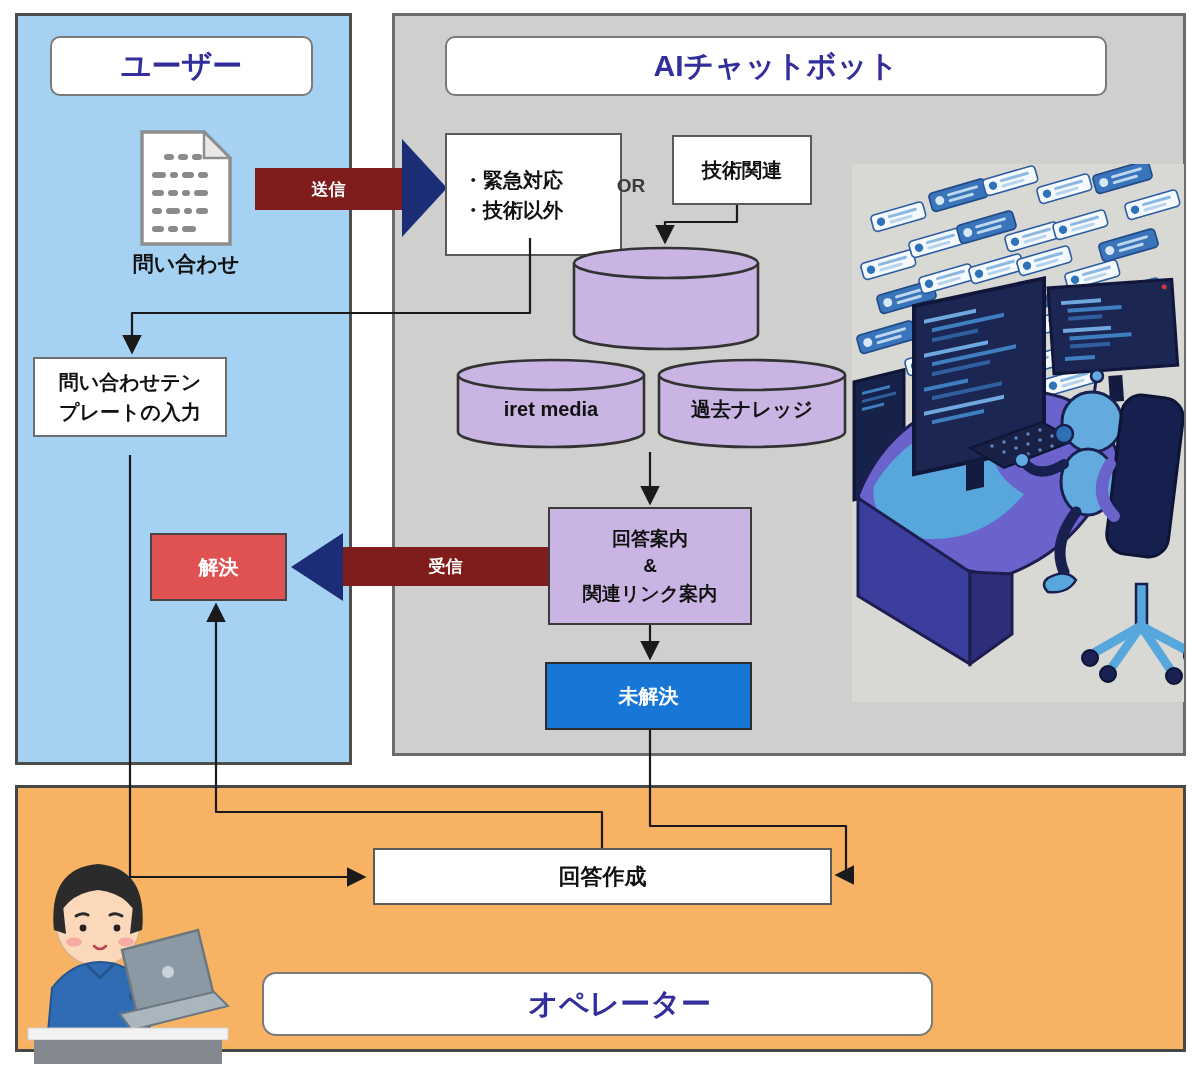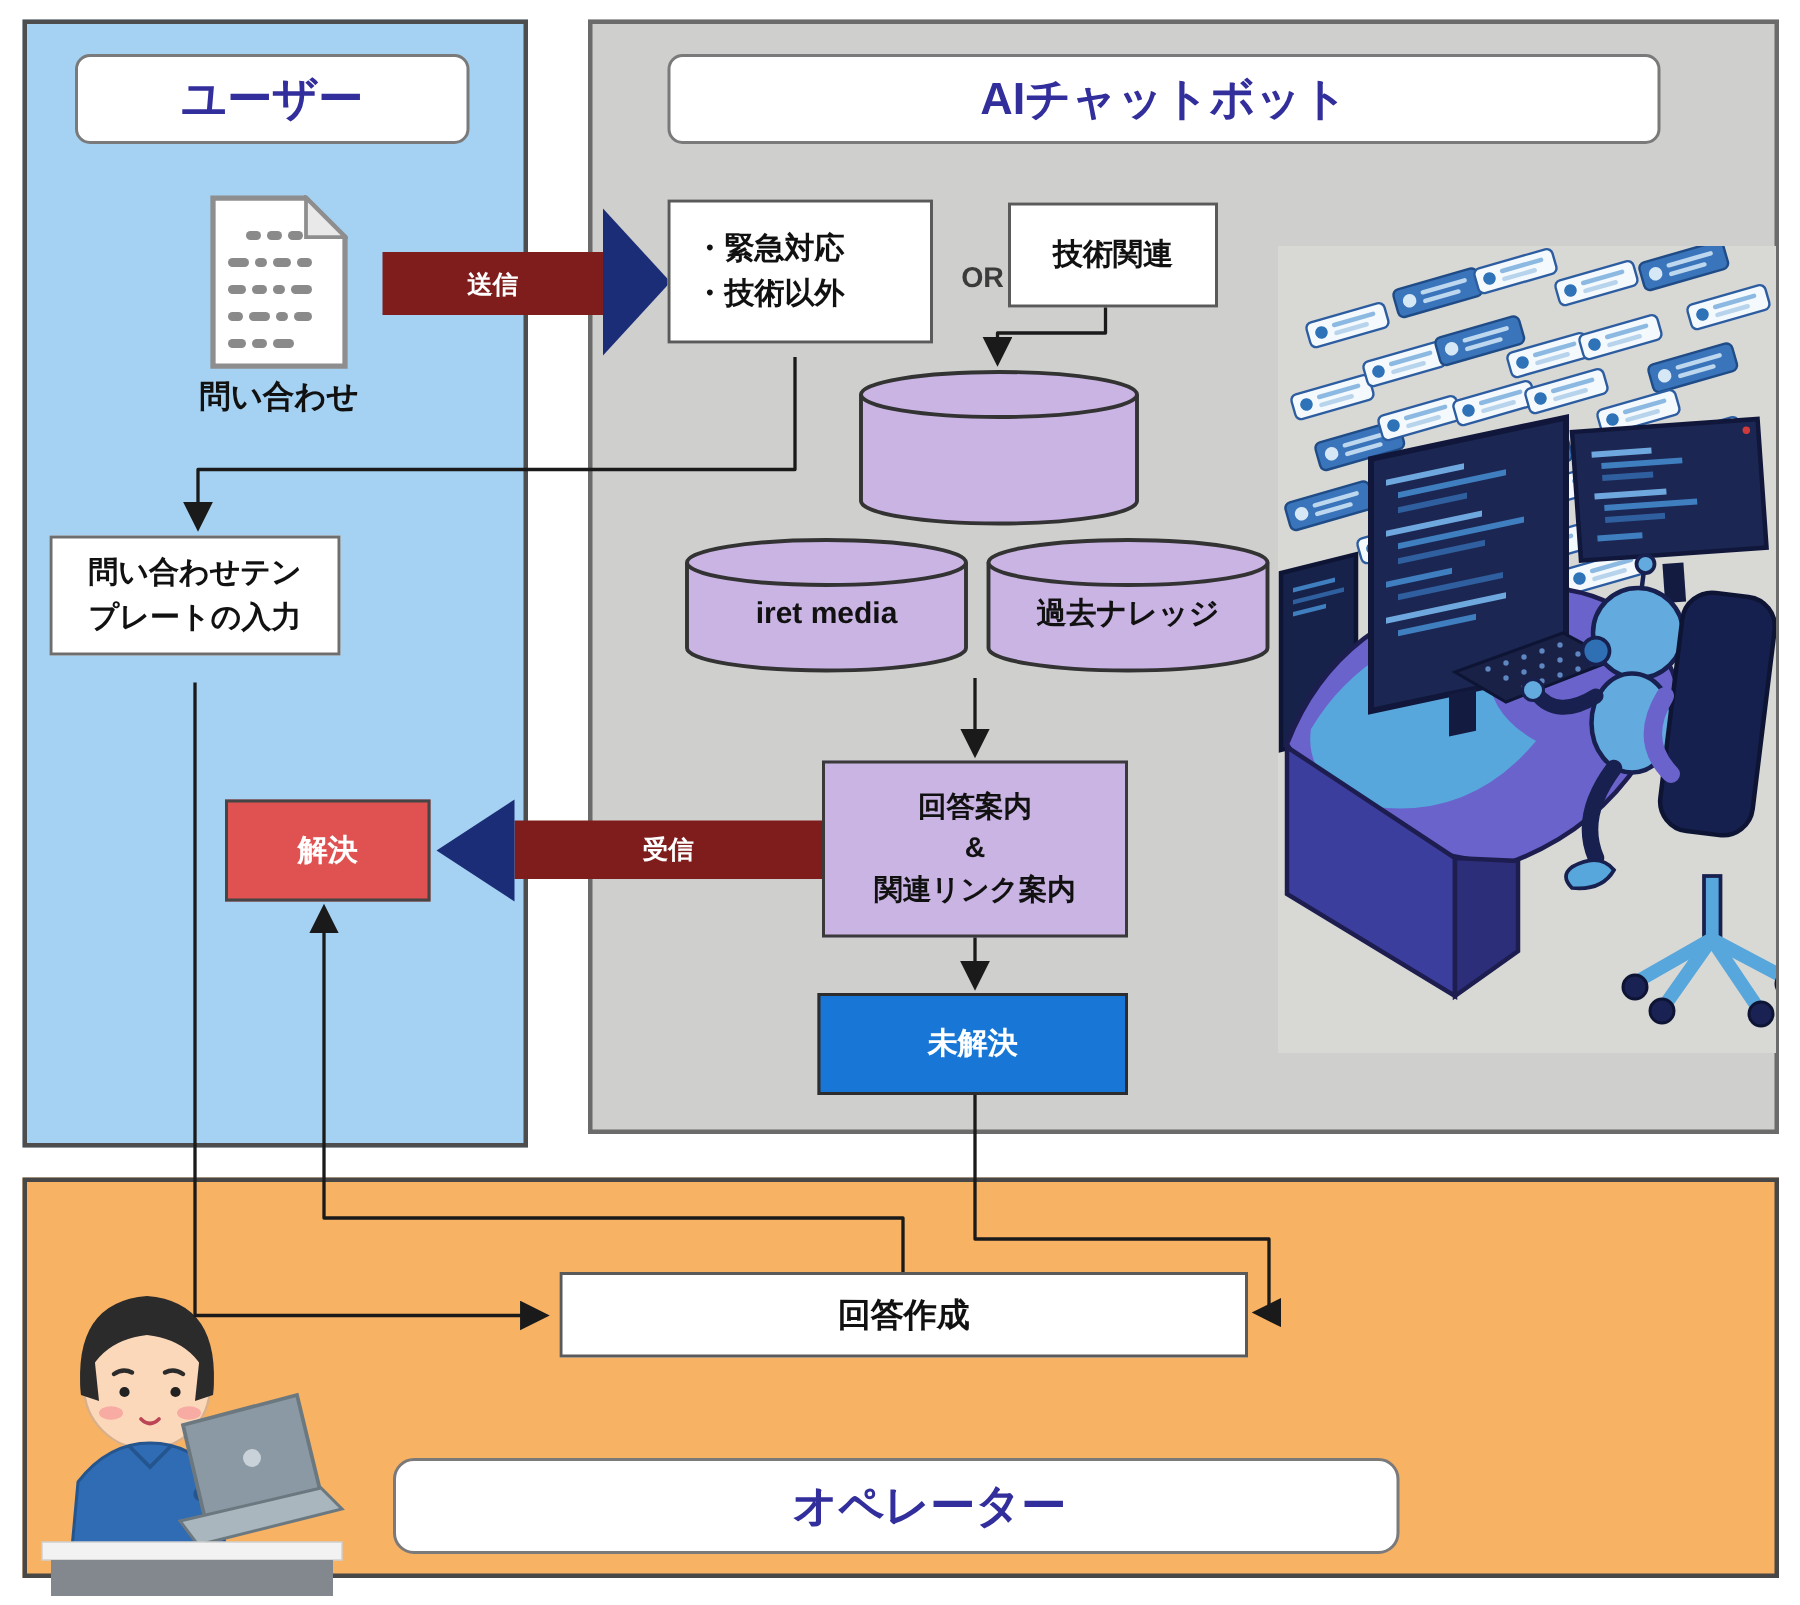--- a/index.html
+++ b/index.html
@@ -13,28 +13,28 @@
   .panel-op{left:15px;top:785px;width:1171px;height:267px;background:#f7b264;border-color:#474747;}
   
   .title-box{background:#fff;border:2px solid #7a7a7a;border-radius:10px;display:flex;
              align-items:center;justify-content:center;font-weight:bold;font-size:30px;color:#322e9c;z-index:3;}
   .t-user{left:50px;top:36px;width:263px;height:60px;}
   .t-bot{left:445px;top:36px;width:662px;height:60px;}
   .t-op{left:262px;top:972px;width:671px;height:64px;border-radius:14px;padding-left:44px;}
   
   .node{background:#fff;border:2px solid #5a5a5a;display:flex;align-items:center;justify-content:center;
         font-weight:bold;font-size:20px;color:#111;text-align:center;line-height:1.5;white-space:pre-line;z-index:3;}
-  .n-triage{left:445px;top:133px;width:177px;height:96px;justify-content:flex-start;padding-left:16px;text-align:left;}
+  .n-triage{left:445px;top:133px;width:177px;height:123px;justify-content:flex-start;padding-left:16px;text-align:left;}
   .n-tech{left:672px;top:135px;width:140px;height:70px;}
   .n-guide{left:548px;top:507px;width:204px;height:118px;background:#c9b4e3;border-color:#3a3a3a;font-size:19px;line-height:1.45;}
   .n-resolved{left:150px;top:533px;width:137px;height:68px;background:#e05252;border-color:#454545;color:#fff;}
   .n-unresolved{left:545px;top:662px;width:207px;height:68px;background:#1877d6;border-color:#2d2d2d;color:#fff;}
   .n-template{left:33px;top:357px;width:194px;height:80px;border-color:#6e6e6e;}
   .n-create{left:373px;top:848px;width:459px;height:57px;font-size:22px;}
-  .or-label{left:628px;top:172px;width:54px;height:28px;display:flex;align-items:center;justify-content:center;
+  .or-label{left:604px;top:172px;width:54px;height:28px;display:flex;align-items:center;justify-content:center;
             font-size:19px;font-weight:600;color:#3b3b3b;z-index:3;}
   
   .cyl{z-index:3;}
   .cyl-label{position:absolute;left:0;right:0;text-align:center;font-weight:bold;font-size:20px;color:#111;
              line-height:1.35;white-space:pre-line;}
   
   .blk-body{background:#7f1d1d;display:flex;align-items:center;justify-content:center;color:#fff;
             font-weight:bold;font-size:17px;z-index:2;}
   .send-body{left:255px;top:168px;width:147px;height:42px;}
   .send-head{left:402px;top:139px;width:0;height:0;border-top:49px solid transparent;

